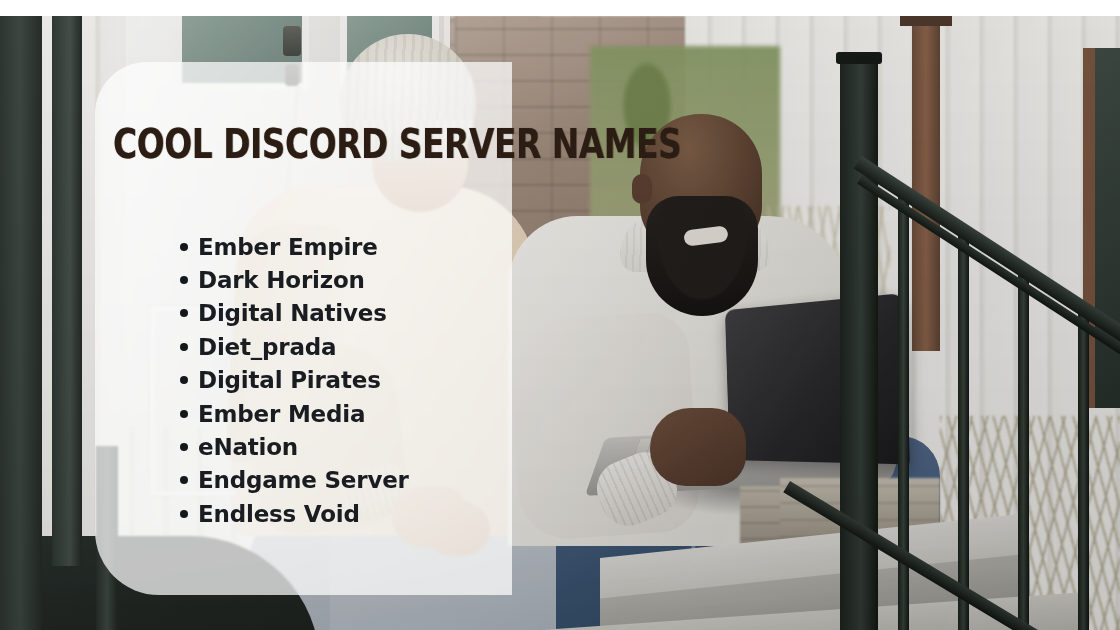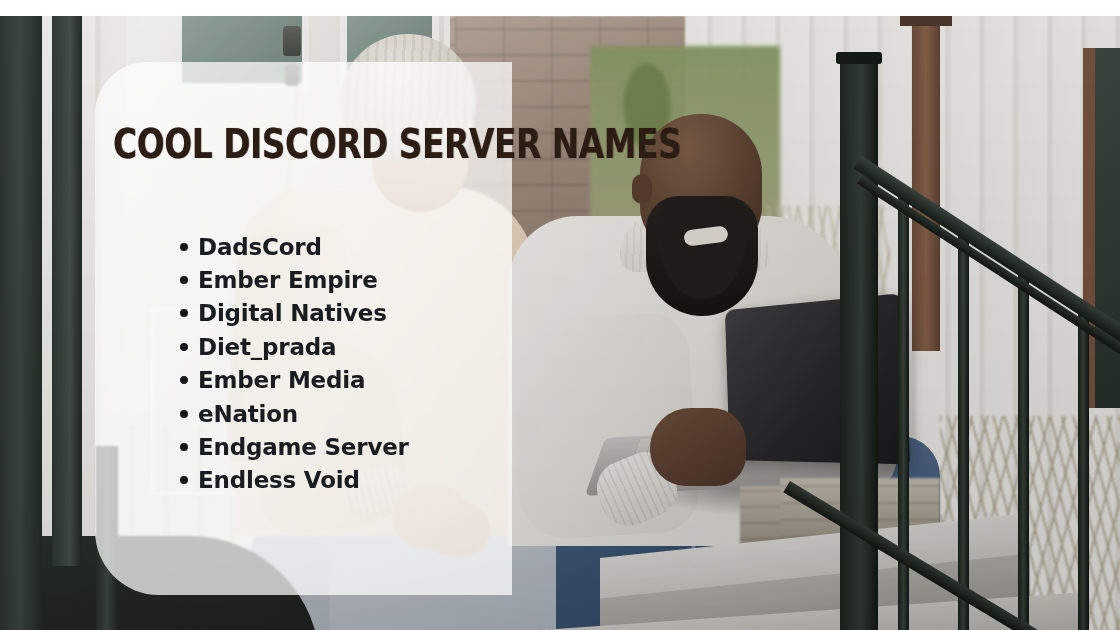--- a/index.html
+++ b/index.html
@@ -620,33 +620,37 @@
   </div>
 
   <div class="overlay-card">
     <div class="card-inner">
 
       <div class="card-title">COOL DISCORD SERVER NAMES</div>
 
       <ul class="name-list">
         <li class="name-item">
           <span class="bullet-dot"></span>
-          <span class="name-text">DadsCord</span>
-        </li>
-        <li class="name-item">
-          <span class="bullet-dot"></span>
           <span class="name-text">Ember Empire</span>
         </li>
         <li class="name-item">
           <span class="bullet-dot"></span>
+          <span class="name-text">Dark Horizon</span>
+        </li>
+        <li class="name-item">
+          <span class="bullet-dot"></span>
           <span class="name-text">Digital Natives</span>
         </li>
         <li class="name-item">
           <span class="bullet-dot"></span>
           <span class="name-text">Diet_prada</span>
+        </li>
+        <li class="name-item">
+          <span class="bullet-dot"></span>
+          <span class="name-text">Digital Pirates</span>
         </li>
         <li class="name-item">
           <span class="bullet-dot"></span>
           <span class="name-text">Ember Media</span>
         </li>
         <li class="name-item">
           <span class="bullet-dot"></span>
           <span class="name-text">eNation</span>
         </li>
         <li class="name-item">

